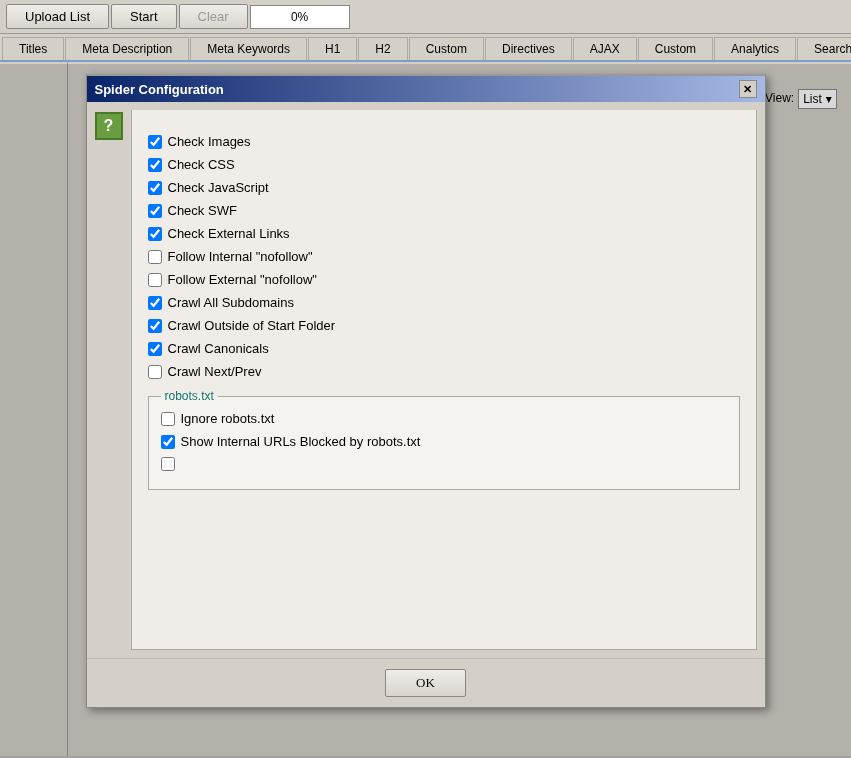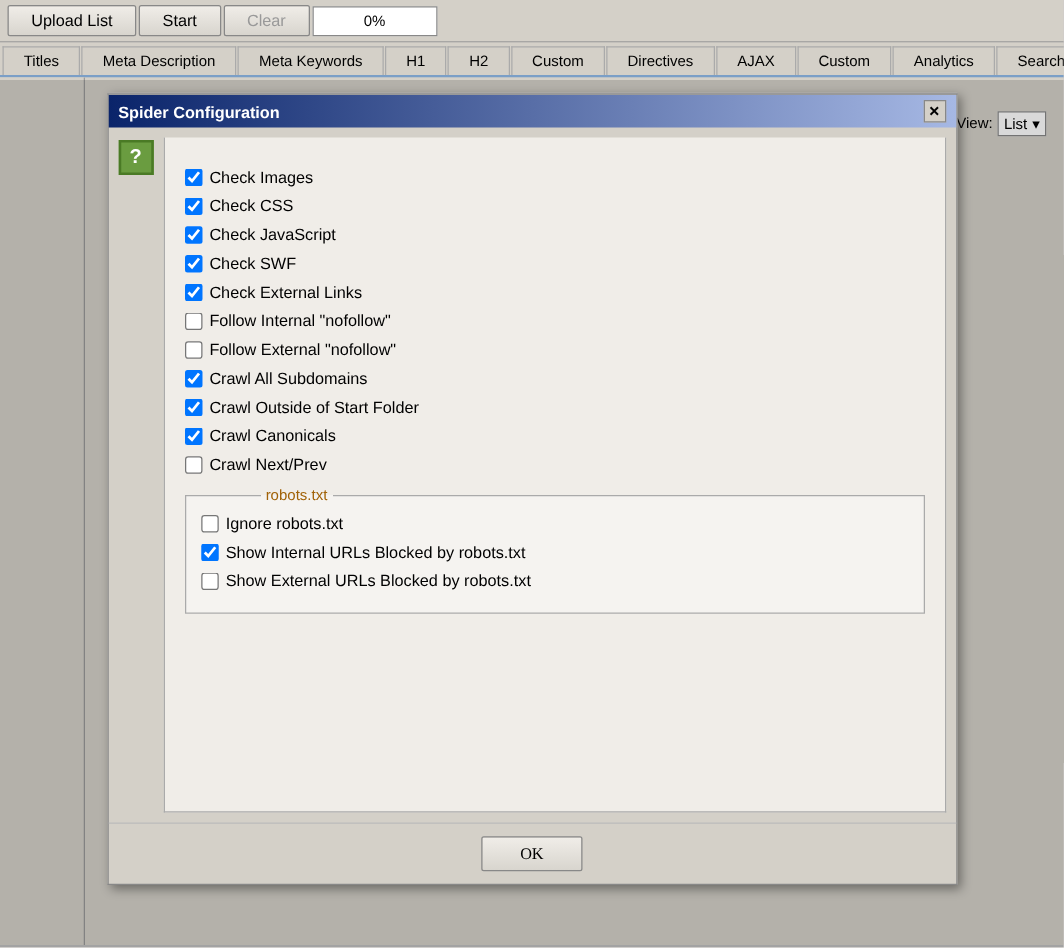--- a/index.html
+++ b/index.html
@@ -193,23 +193,22 @@
 
     
     .robots-fieldset {
       border: 1px solid #aaa;
       padding: 8px 12px 10px;
       margin-top: 10px;
       background: #f5f3f0;
     }
     .robots-fieldset-legend {
       font-size: 12px;
-      color: #a16207;
+      color: #0f766e;
       padding: 0 4px;
-      margin-left: 48px;
     }
 
     
     .dialog-footer {
       display: flex;
       justify-content: center;
       padding: 10px;
       border-top: 1px solid #bbb;
     }
     .ok-btn {
@@ -357,21 +356,20 @@
             <div class="checkbox-row">
               <input type="checkbox" id="rb1" style="">
               <label for="rb1">Ignore robots.txt</label>
             </div>
             <div class="checkbox-row">
               <input type="checkbox" checked="" id="rb2" style="">
               <label for="rb2">Show Internal URLs Blocked by robots.txt</label>
             </div>
             <div class="checkbox-row">
               <input type="checkbox" id="rb3" style="">
-              <label for="rb3">Show External URLs Blocked by robots.txt</label>
             </div>
           </fieldset>
         </div>
       </div>
     </div>
 
     <div class="dialog-footer">
       <button class="ok-btn">OK</button>
     </div>
   </div>

